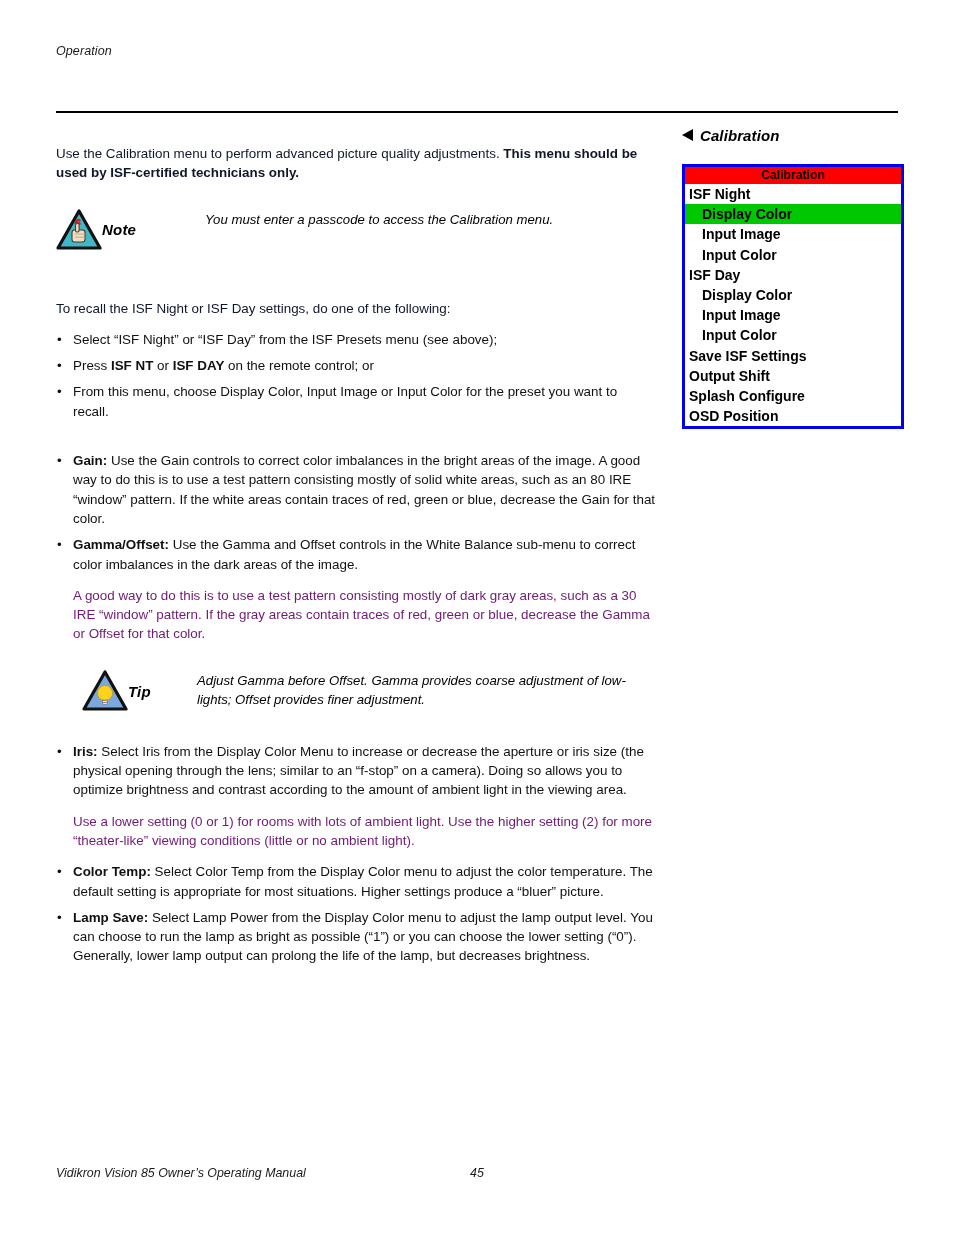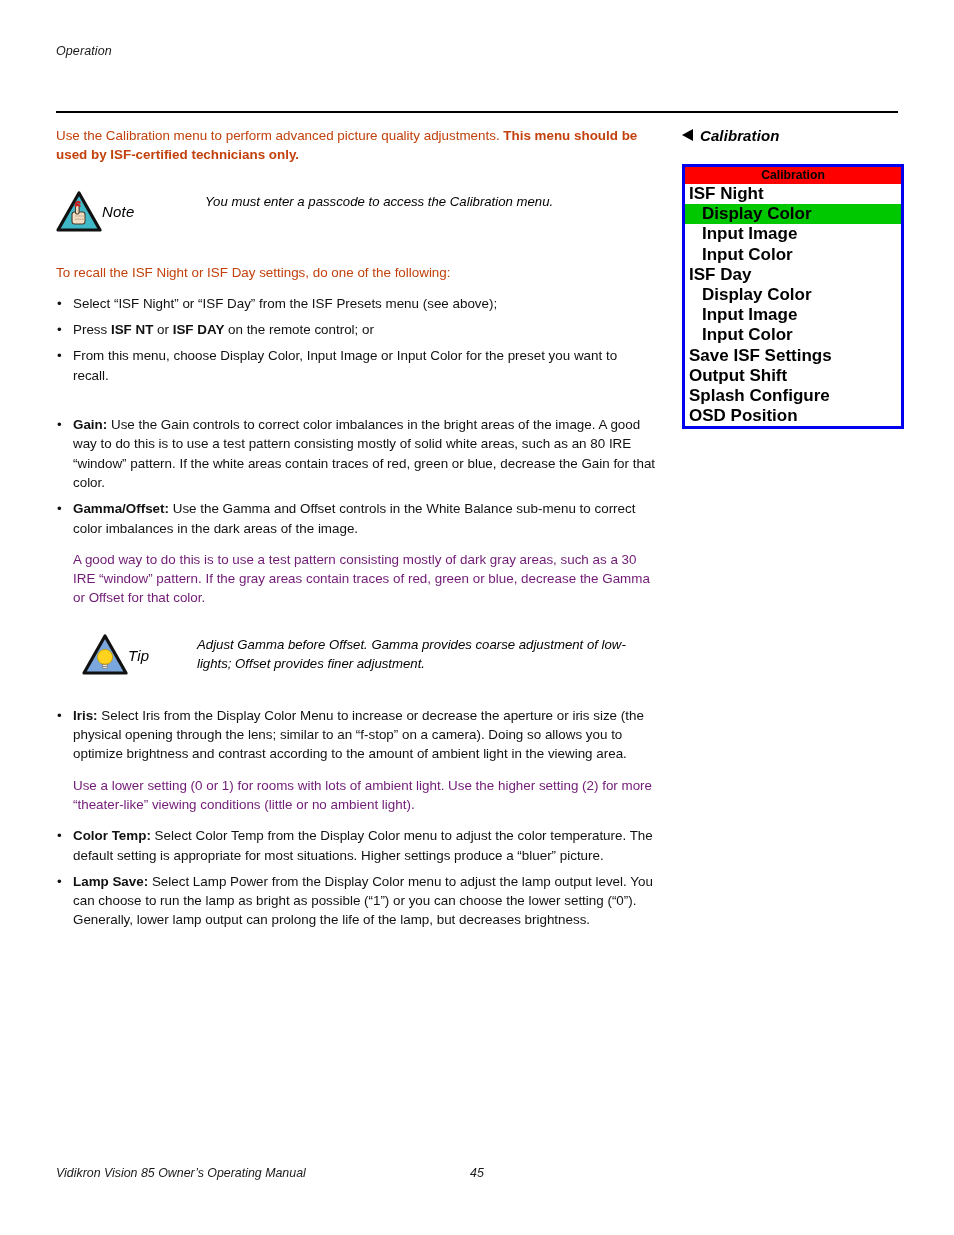--- a/index.html
+++ b/index.html
@@ -45,24 +45,24 @@
     width: 600px;
   }
   .side-col {
     position: absolute;
     top: 126px;
     left: 682px;
     width: 226px;
   }
 
   p.bodytext {
-    margin: 0 0 0 0;
+    margin: 18px 0 0 0;
     font-size: 13.4px;
     line-height: 19.3px;
-    color: #c2410c;
+    color: #0f172a;
   }
   .b { font-weight: bold; }
 
   .spacer-18 { height: 18px; }
   .spacer-12 { height: 12px; }
   .spacer-26 { height: 26px; }
 
   
   .callout {
     position: relative;
@@ -73,21 +73,21 @@
     left: 0;
     top: 0;
     width: 52px;
     height: 46px;
   }
   .callout-label {
     position: absolute;
     left: 46px;
     top: 12px;
     font-style: italic;
-    font-weight: normal;
+    font-weight: bold;
     font-size: 15px;
     letter-spacing: .2px;
   }
   .callout-body {
     margin-left: 149px;
     font-style: italic;
     font-size: 13.2px;
     line-height: 19.4px;
     padding-top: 1px;
   }
@@ -157,21 +157,21 @@
     background: #fe0000;
     color: #000000;
     font-weight: bold;
     font-size: 12.2px;
     text-align: center;
     line-height: 17px;
     height: 17px;
   }
   .osd-row {
     font-weight: bold;
-    font-size: 17px;
+    font-size: 14px;
     line-height: 20.2px;
     height: 20.2px;
     padding-left: 4px;
     color: #000;
     white-space: nowrap;
   }
   .osd-row.indent { padding-left: 17px; }
   .osd-row.selected { background: #00c800; }
 
   

